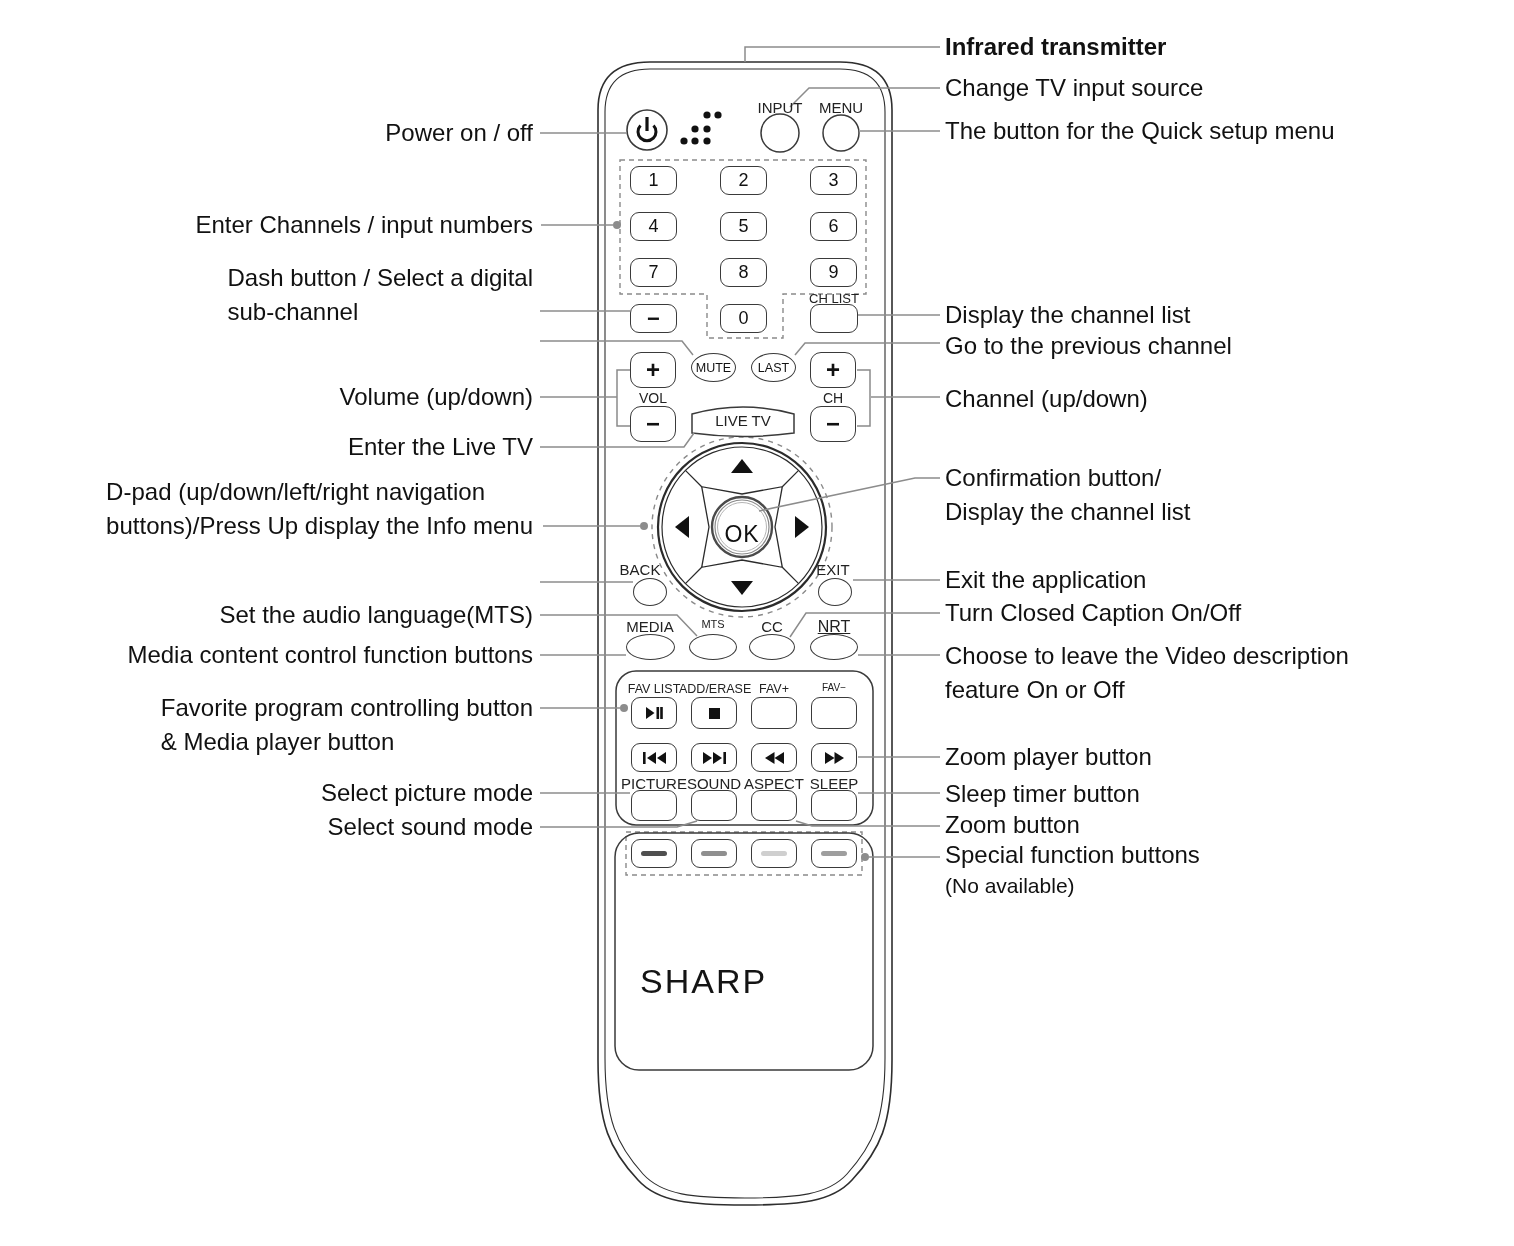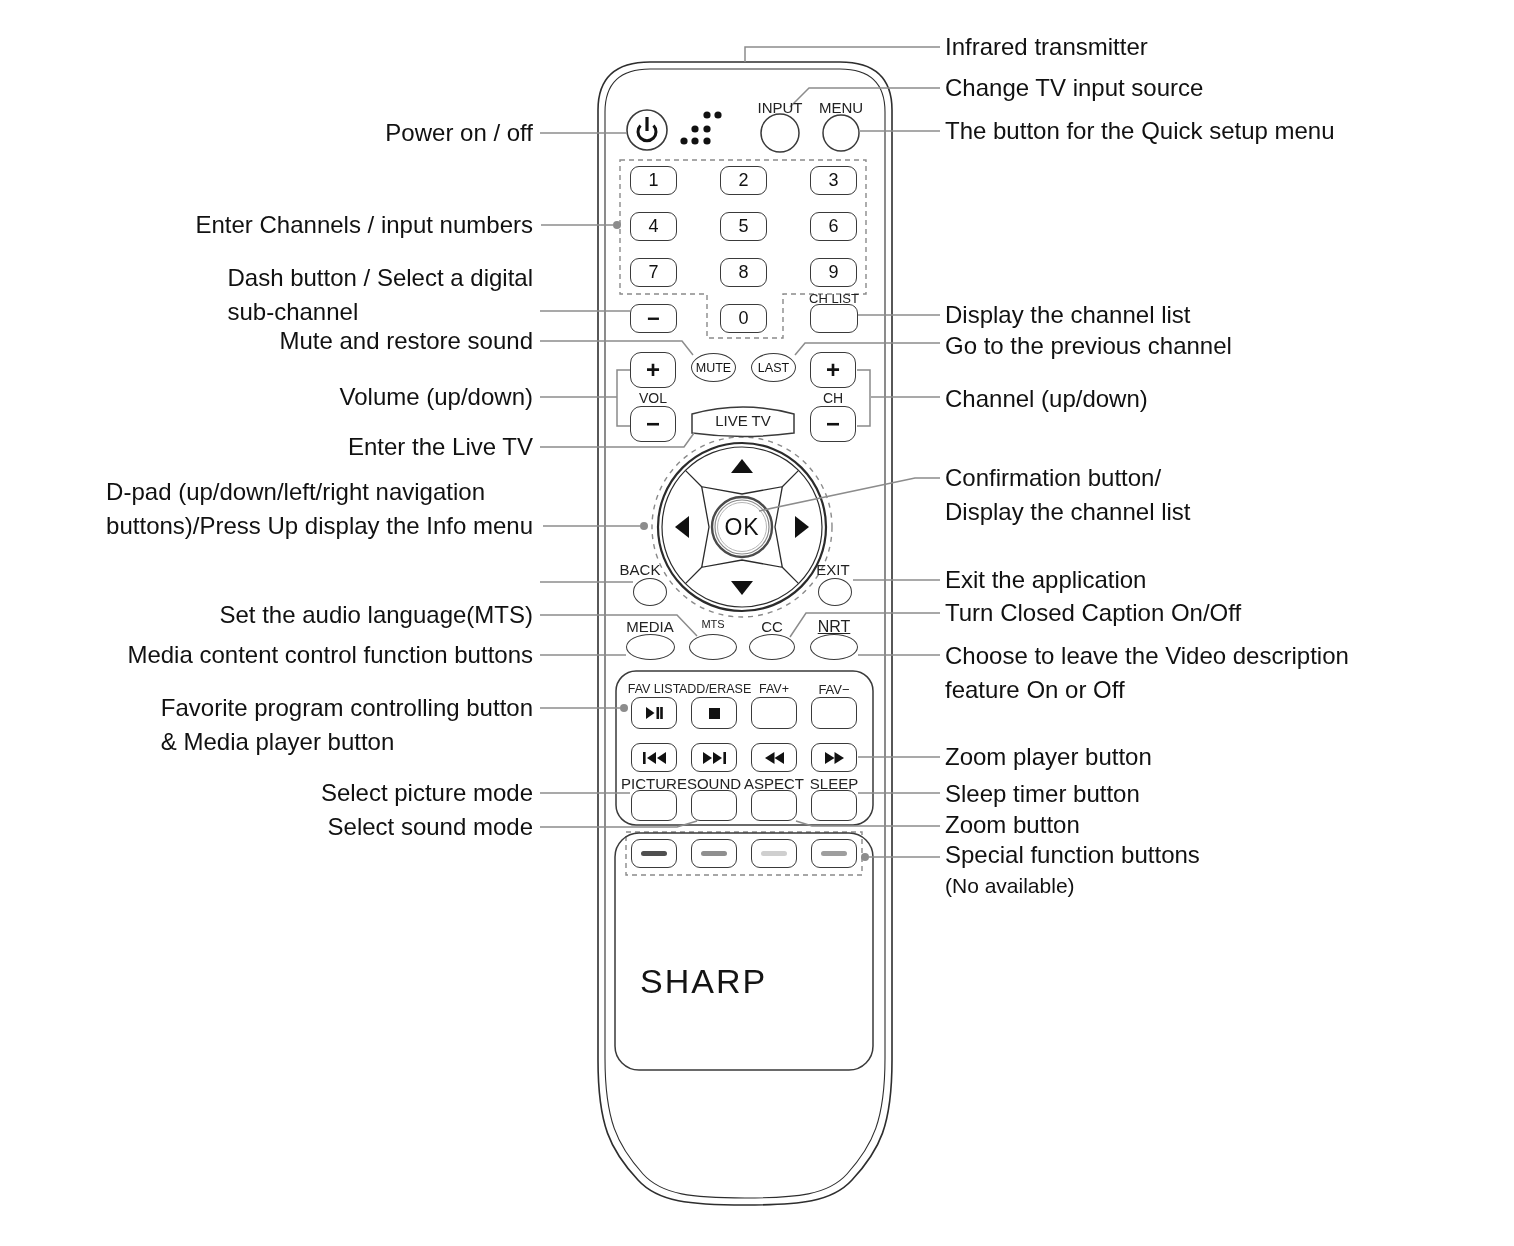--- a/index.html
+++ b/index.html
@@ -9,21 +9,21 @@
   .lbl{position:absolute;font-size:24px;line-height:34px;color:#111;white-space:pre-line;}
   .lbl.r{text-align:left;}
   .lbl.sub{font-size:21px;line-height:30px;}
   .cap{position:absolute;color:#222;text-align:center;}
   .btn{position:absolute;background:#fff;border:1.5px solid #3a3a3a;border-radius:9px;
        display:flex;align-items:center;justify-content:center;color:#111;box-sizing:border-box;}
   .oval{border-radius:50%;}
   .digit{font-size:18px;}
   .pm{font-size:24px;font-weight:bold;border-radius:11px;}
   .tiny{font-size:12.5px;}
-  .ghost{background:transparent;border:none;}
+  .ghost{background:transparent;border:none;margin-top:7px;}
   .bar{width:26px;height:5px;border-radius:2.5px;}
   #brand{position:absolute;left:640px;top:962px;width:212px;text-align:left;
          font-size:34px;font-weight:400;letter-spacing:2px;color:#141414;}
 </style>
 </head>
 <body>
 
 <div id="canvas">
 
 <svg id="art" width="1514" height="1246" viewBox="0 0 1514 1246">
@@ -160,21 +160,21 @@
 <div class="cap" style="left:737px;top:618px;width:70px;font-size:15px;">CC</div>
 <div class="cap" style="left:799px;top:618px;width:70px;font-size:16px;text-decoration:underline;">NRT</div>
 <div class="btn oval" style="left:626px;top:634px;width:49px;height:26px;"></div>
 <div class="btn oval" style="left:689px;top:634px;width:48px;height:26px;"></div>
 <div class="btn oval" style="left:749px;top:634px;width:46px;height:26px;"></div>
 <div class="btn oval" style="left:810px;top:634px;width:48px;height:26px;"></div>
 
 <div class="cap" style="left:619px;top:682px;width:70px;font-size:12.5px;">FAV LIST</div>
 <div class="cap" style="left:679px;top:682px;width:70px;font-size:12.5px;">ADD/ERASE</div>
 <div class="cap" style="left:739px;top:682px;width:70px;font-size:12.5px;">FAV+</div>
-<div class="cap" style="left:799px;top:682px;width:70px;font-size:13px;">FAV−</div>
+<div class="cap" style="left:799px;top:682px;width:70px;font-size:10px;">FAV−</div>
 <div class="btn" style="left:631px;top:697px;width:46px;height:32px;">
   <svg width="17" height="12" viewBox="0 0 17 12" fill="#111">
         <path d="M0,0 L8.5,6 L0,12 Z"></path>
         <rect x="10.5" width="2.6" height="12"></rect>
         <rect x="14.2" width="2.6" height="12"></rect>
       </svg>
 </div>
 <div class="btn" style="left:691px;top:697px;width:46px;height:32px;">
   <svg width="11" height="11" viewBox="0 0 11 11" fill="#111">
         <rect width="11" height="11"></rect>
@@ -231,33 +231,32 @@
 <div class="btn" style="left:811px;top:839px;width:46px;height:29px;">
   <div class="bar" style="background: rgb(158, 158, 158);"></div>
 </div>
 
 <div id="brand">SHARP</div>
 
 <div class="lbl r" style="right:981px;top:116px;">Power on / off</div>
 <div class="lbl r" style="right:981px;top:208px;">Enter Channels / input numbers</div>
 <div class="lbl r" style="right:981px;top:261px;">Dash button / Select a digital
 sub-channel</div>
-<div class="lbl r" style="right:981px;top:324px;">Mute and restore sound</div>
 <div class="lbl r" style="right:981px;top:380px;">Volume (up/down)</div>
 <div class="lbl r" style="right:981px;top:430px;">Enter the Live TV</div>
 <div class="lbl r" style="right:981px;top:475px;">D-pad (up/down/left/right navigation
 buttons)/Press Up display the Info menu</div>
 <div class="lbl r" style="right:981px;top:598px;">Set the audio language(MTS)</div>
 <div class="lbl r" style="right:981px;top:638px;">Media content control function buttons</div>
 <div class="lbl r" style="right:981px;top:691px;">Favorite program controlling button
 &amp; Media player button</div>
 <div class="lbl r" style="right:981px;top:776px;">Select picture mode</div>
 <div class="lbl r" style="right:981px;top:810px;">Select sound mode</div>
 
-<div class="lbl" style="left:945px;top:30px;">Infrared transmitter</div>
+<div class="lbl" style="left:945px;top:30px;font-weight:bold;">Infrared transmitter</div>
 <div class="lbl" style="left:945px;top:71px;">Change TV input source</div>
 <div class="lbl" style="left:945px;top:114px;">The button for the Quick setup menu</div>
 <div class="lbl" style="left:945px;top:298px;">Display the channel list</div>
 <div class="lbl" style="left:945px;top:329px;">Go to the previous channel</div>
 <div class="lbl" style="left:945px;top:382px;">Channel (up/down)</div>
 <div class="lbl" style="left:945px;top:461px;">Confirmation button/
 Display the channel list</div>
 <div class="lbl" style="left:945px;top:563px;">Exit the application</div>
 <div class="lbl" style="left:945px;top:596px;">Turn Closed Caption On/Off</div>
 <div class="lbl" style="left:945px;top:639px;">Choose to leave the Video description

